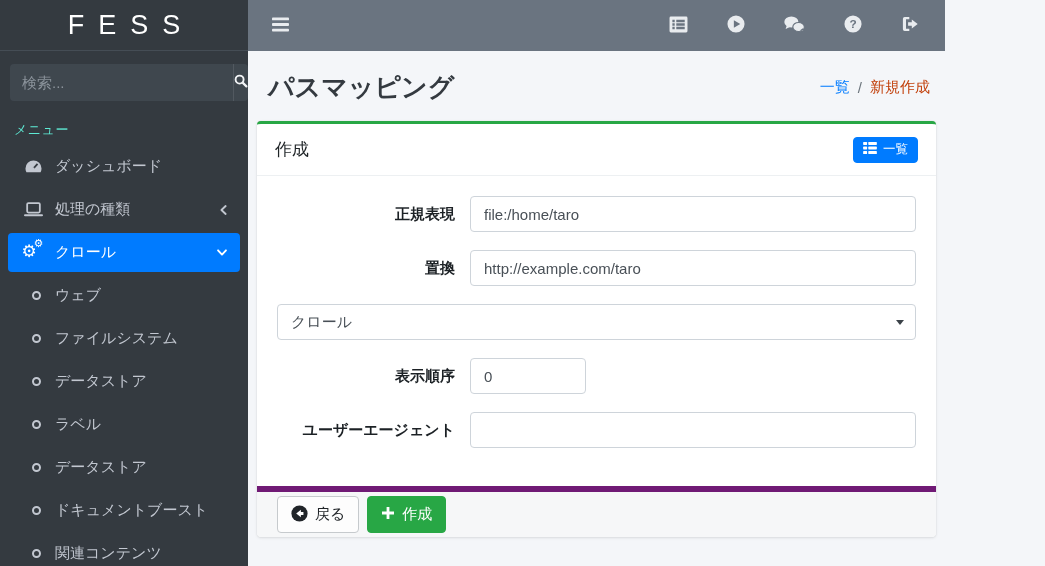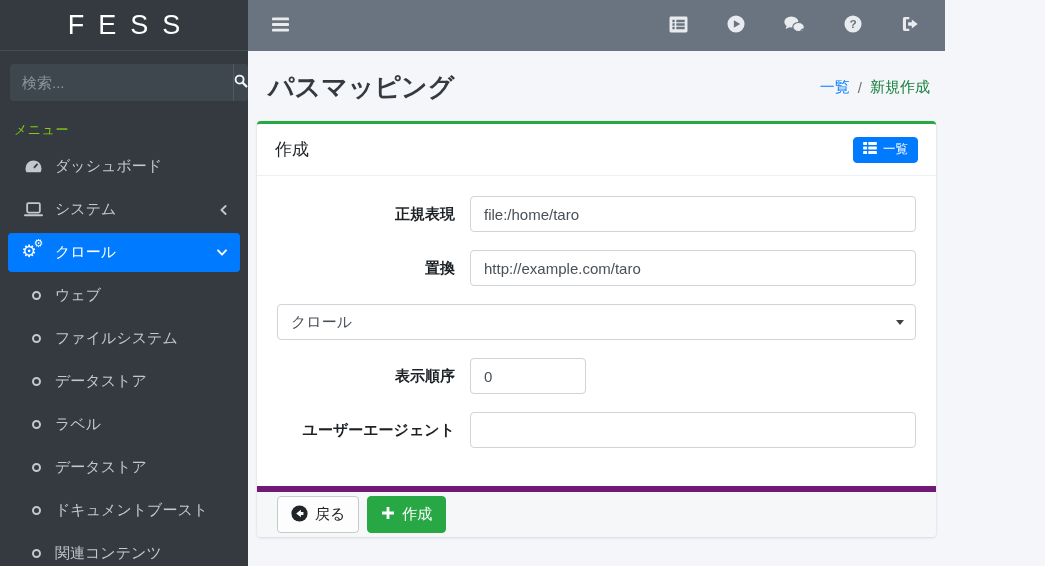--- a/index.html
+++ b/index.html
@@ -31,21 +31,21 @@
     border-radius:4px 0 0 4px; color:#fff; font-size:15px; padding:0 12px;
     font-family:inherit;
   }
   .sidebar-search input::placeholder { color:#8b939b; }
   .search-btn {
     width:41px; height:37px; background:#3f474e; border:none; cursor:pointer;
     border-left:1px solid rgba(255,255,255,.10); border-radius:0 4px 4px 0;
     color:#f1f3f5; display:flex; align-items:center; justify-content:center;
   }
   .nav-header {
-    color:#84cc16; font-size:13px; padding:14px 6px 8px 14px; letter-spacing:.5px;
+    color:#5eead4; font-size:13px; padding:14px 6px 8px 14px; letter-spacing:.5px;
   }
   .nav { list-style:none; padding:0 8px; }
   .nav-item { margin-bottom:4px; }
   .nav-link {
     display:flex; align-items:center; height:39px; padding:0 12px;
     color:#c2c7d0; font-size:15px; border-radius:4px; cursor:pointer;
     text-decoration:none;
   }
   .nav-link.active { background:#007bff; color:#fff; }
   .nav-icon {
@@ -76,21 +76,21 @@
   
   .content { position:absolute; left:248px; top:51px; right:0; bottom:0; }
   .content-header {
     display:flex; align-items:center; justify-content:space-between;
     padding:19px 15px 16px 20px;
   }
   .page-title { font-size:26px; font-weight:600; color:#343a40; }
   .breadcrumb { font-size:15px; display:flex; align-items:center; gap:8px; }
   .breadcrumb a { color:#007bff; text-decoration:none; cursor:pointer; }
   .breadcrumb .sep { color:#6c757d; }
-  .breadcrumb .current { color:#15803d; }
+  .breadcrumb .current { color:#c2410c; }
 
   
   .card {
     margin:0 9px; background:#fff; border-radius:4px;
     border-top:3px solid #28a745;
     box-shadow:0 0 1px rgba(0,0,0,.18), 0 1px 3px rgba(0,0,0,.10);
   }
   .card-header {
     display:flex; align-items:center; justify-content:space-between;
     padding:0 18px; height:52px; border-bottom:1px solid #edf0f2;
@@ -170,21 +170,21 @@
         </li>
 
       <li class="nav-item">
           <a class="nav-link">
         <span class="nav-icon">
           <svg width="19" height="15" viewBox="0 0 18 14">
                 <rect x="3" y="0.9" width="12" height="9" rx="1.2" fill="none" stroke="currentColor" stroke-width="1.7"></rect>
                 <rect x="0" y="11.4" width="18" height="2.1" rx="1" fill="currentColor"></rect>
               </svg>
         </span>
-        <span>システム</span>
+        <span>処理の種類</span>
         <span class="chevron">
           <svg width="9" height="12" viewBox="0 0 10 12">
                 <polyline points="7.4,1.6 2.7,6 7.4,10.4" fill="none" stroke="currentColor" stroke-width="2.1" stroke-linecap="round" stroke-linejoin="round"></polyline>
               </svg>
         </span>
       </a>
         </li>
 
       <li class="nav-item">
           <a class="nav-link active">

